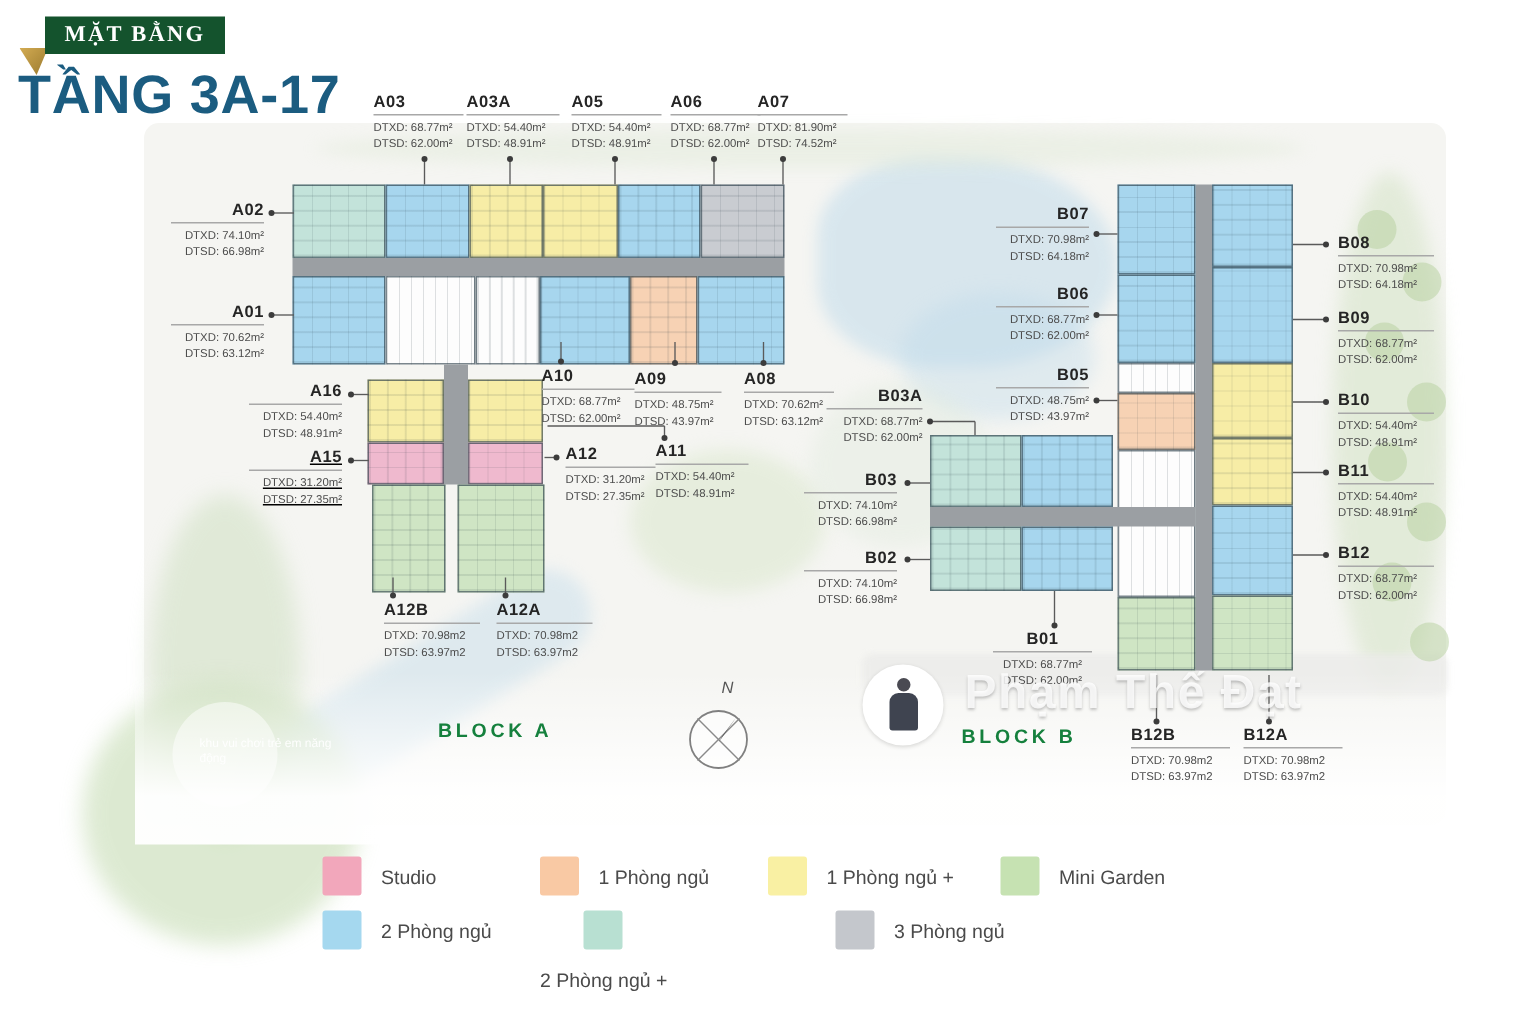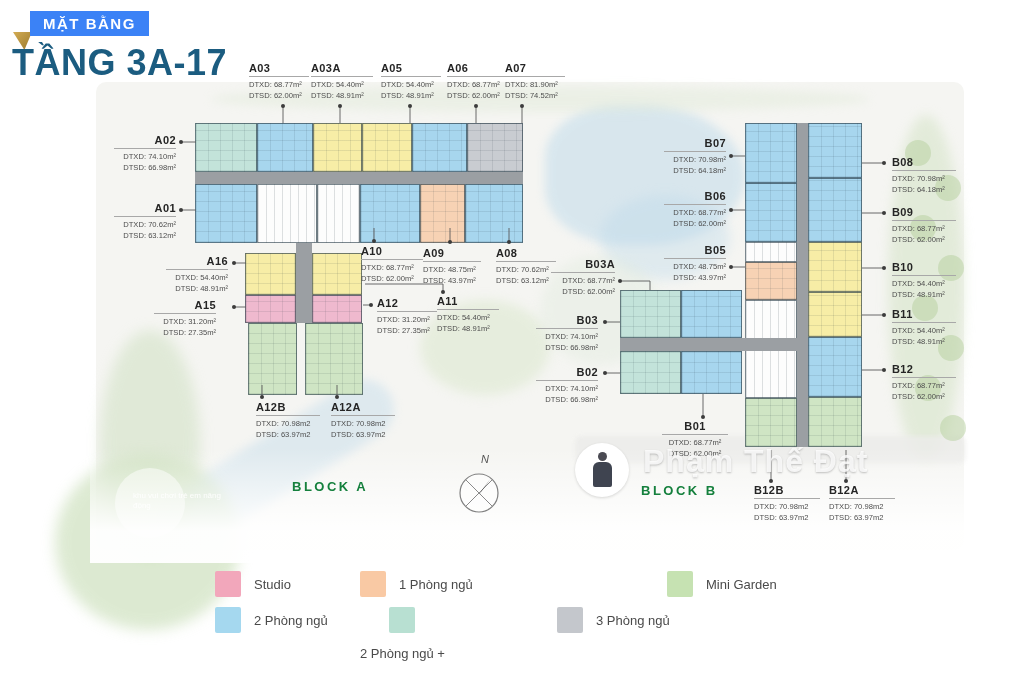--- a/index.html
+++ b/index.html
@@ -237,21 +237,21 @@
       <div class="ulabel a-right" style="left: 114px; top: 202px; width: 62px;">
         <span class="uname">A01</span>
         <span class="uarea">DTXD: 70.62m²</span>
         <span class="uarea">DTSD: 63.12m²</span>
       </div>
       <div class="ulabel a-right" style="left: 166px; top: 255px; width: 62px;">
         <span class="uname">A16</span>
         <span class="uarea">DTXD: 54.40m²</span>
         <span class="uarea">DTSD: 48.91m²</span>
       </div>
-      <div class="ulabel a-right" style="left: 154px; top: 299px; width: 62px;">
+      <div class="ulabel a-right" style="left: 166px; top: 299px; width: 62px; text-decoration: underline;">
         <span class="uname">A15</span>
         <span class="uarea">DTXD: 31.20m²</span>
         <span class="uarea">DTSD: 27.35m²</span>
       </div>
       <div class="ulabel a-left" style="left: 361px; top: 245px; width: 62px;">
         <span class="uname">A10</span>
         <span class="uarea">DTXD: 68.77m²</span>
         <span class="uarea">DTSD: 62.00m²</span>
       </div>
       <div class="ulabel a-left" style="left: 423px; top: 247px; width: 58px;">
@@ -350,21 +350,21 @@
         <span class="uarea">DTSD: 63.97m2</span>
       </div>
       <div class="ulabel a-left" style="left: 829px; top: 484px; width: 66px;">
         <span class="uname">B12A</span>
         <span class="uarea">DTXD: 70.98m2</span>
         <span class="uarea">DTSD: 63.97m2</span>
       </div>
     </div>
 
   <div class="fold"></div>
-  <div class="badge" style="background: #3b82f6;">MẶT BẰNG</div>
+  <div class="badge" style="background: #14532d; font-family: Liberation Serif, serif;">MẶT BẰNG</div>
   <div class="heading" style="color: rgb(27, 92, 128);">TẦNG 3A-17</div>
 
   <div class="blocklabel" style="left:292px;top:479px;">BLOCK A</div>
   <div class="blocklabel" style="left:641px;top:483px;">BLOCK B</div>
 
   <div class="compass-n">N</div>
   <svg class="compass" width="46" height="46" viewBox="0 0 46 46">
     <circle cx="23" cy="25" r="19" fill="rgba(255,255,255,.55)" stroke="#808080" stroke-width="1.2"></circle>
     <line x1="9" y1="39" x2="37" y2="11" stroke="#8a8a8a" stroke-width="1"></line>
     <line x1="9" y1="11" x2="37" y2="39" stroke="#8a8a8a" stroke-width="1"></line>
@@ -386,20 +386,24 @@
 
   <div class="layer" id="legend">
       <div class="litem" style="left: 215px; top: 571px;">
         <span class="lswatch" style="background: rgb(242, 167, 187);"></span>
         <span class="ltext">Studio</span>
       </div>
       <div class="litem" style="left: 360px; top: 571px; justify-content: flex-end;">
         <span class="lswatch" style="background: rgb(249, 201, 164);"></span>
         <span class="ltext">1 Phòng ngủ</span>
       </div>
+      <div class="litem" style="left: 512px; top: 571px;">
+        <span class="lswatch" style="background: rgb(249, 240, 163);"></span>
+        <span class="ltext">1 Phòng ngủ +</span>
+      </div>
       <div class="litem" style="left: 667px; top: 571px;">
         <span class="lswatch" style="background: rgb(198, 226, 178);"></span>
         <span class="ltext">Mini Garden</span>
       </div>
       <div class="litem" style="left: 215px; top: 607px;">
         <span class="lswatch" style="background: rgb(165, 216, 239);"></span>
         <span class="ltext">2 Phòng ngủ</span>
       </div>
       <div class="litem" style="left: 360px; top: 607px; flex-direction: column;">
         <span class="lswatch" style="background: rgb(184, 224, 210);"></span>

